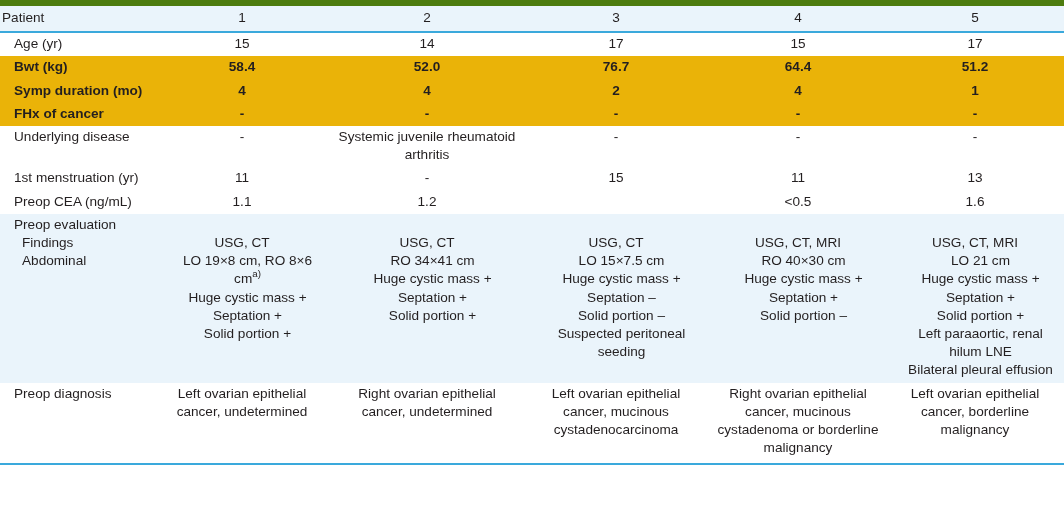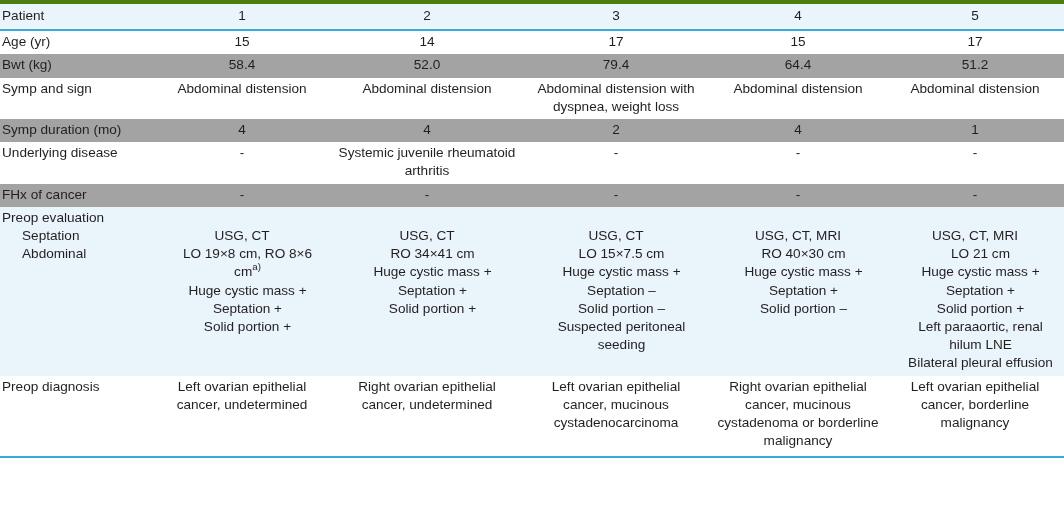--- a/index.html
+++ b/index.html
@@ -35,49 +35,49 @@
   col.c-label { width: 152px; }
   col.c-p1    { width: 180px; }
   col.c-p2    { width: 190px; }
   col.c-p3    { width: 188px; }
   col.c-p4    { width: 176px; }
   col.c-p5    { width: 178px; }
 
   thead th {
     font-weight: normal;
     padding: 3px 6px 4px 6px;
-    border-top: 4px solid #4d7c0f;
+    border-top: 6px solid #4d7c0f;
     border-bottom: 2px solid #3aa9dc;
     background: #eaf4fb;
     text-align: center;
     vertical-align: middle;
     white-space: nowrap;
   }
   thead th.th-label {
     text-align: left;
     padding-left: 2px;
   }
 
   tbody td {
     padding: 2px 6px 3px 6px;
     text-align: center;
     vertical-align: top;
     border: none;
   }
   tbody td.rowlabel {
     text-align: left;
-    padding-left: 2px;
+    padding-left: 14px;
     white-space: nowrap;
   }
   tbody td.rowlabel.indent {
     padding-left: 22px;
   }
 
   
-  tr[data-stripe="shaded"] > td { background: #a3a3a3; }
+  tr[data-stripe="shaded"] > td { background: #eab308; font-weight: bold; }
   tr[data-stripe="plain"]  > td { background: #ffffff; }
 
   
   tr.block-shaded > td { background: #eaf4fb; }
 
   td.eval-head { padding-bottom: 0; }
   td.eval-modality { padding-top: 0; padding-bottom: 0; }
   td.eval-findings { padding-top: 0; }
 
   .findings-lines { display: block; }
@@ -125,69 +125,77 @@
           <td>15</td>
           <td>14</td>
           <td>17</td>
           <td>15</td>
           <td>17</td>
         </tr>
         <tr data-stripe="shaded">
           <td class="rowlabel">Bwt (kg)</td>
           <td>58.4</td>
           <td>52.0</td>
-          <td>79.4</td>
+          <td>76.7</td>
           <td>64.4</td>
           <td>51.2</td>
-        </tr>
-        <tr data-stripe="plain">
-          <td class="rowlabel">Symp and sign</td>
-          <td>Abdominal distension</td>
-          <td>Abdominal distension</td>
-          <td>Abdominal distension with dyspnea, weight loss</td>
-          <td>Abdominal distension</td>
-          <td>Abdominal distension</td>
         </tr>
         <tr data-stripe="shaded">
           <td class="rowlabel">Symp duration (mo)</td>
           <td>4</td>
           <td>4</td>
           <td>2</td>
           <td>4</td>
           <td>1</td>
         </tr>
-        <tr data-stripe="plain">
-          <td class="rowlabel">Underlying disease</td>
-          <td>-</td>
-          <td>Systemic juvenile rheumatoid arthritis</td>
-          <td>-</td>
-          <td>-</td>
-          <td>-</td>
-        </tr>
         <tr data-stripe="shaded">
           <td class="rowlabel">FHx of cancer</td>
           <td>-</td>
           <td>-</td>
           <td>-</td>
           <td>-</td>
           <td>-</td>
+        </tr>
+        <tr data-stripe="plain">
+          <td class="rowlabel">Underlying disease</td>
+          <td>-</td>
+          <td>Systemic juvenile rheumatoid arthritis</td>
+          <td>-</td>
+          <td>-</td>
+          <td>-</td>
+        </tr>
+        <tr data-stripe="plain">
+          <td class="rowlabel">1st menstruation (yr)</td>
+          <td>11</td>
+          <td>-</td>
+          <td>15</td>
+          <td>11</td>
+          <td>13</td>
+        </tr>
+        <tr data-stripe="plain">
+          <td class="rowlabel">Preop CEA (ng/mL)</td>
+          <td>1.1</td>
+          <td>1.2</td>
+          <td></td>
+          <td>&lt;0.5</td>
+          <td>1.6</td>
         </tr>
       </tbody>
 
     <tbody id="body-eval">
         <tr class="block-shaded">
           <td class="rowlabel eval-head">Preop evaluation</td>
           <td class="eval-head"></td>
           <td class="eval-head"></td>
           <td class="eval-head"></td>
           <td class="eval-head"></td>
           <td class="eval-head"></td>
         </tr>
         <tr class="block-shaded">
-          <td class="rowlabel indent eval-modality">Septation</td>
+          <td class="rowlabel indent eval-modality">Findings</td>
           <td class="eval-modality">USG, CT</td>
           <td class="eval-modality">USG, CT</td>
           <td class="eval-modality">USG, CT</td>
           <td class="eval-modality">USG, CT, MRI</td>
           <td class="eval-modality">USG, CT, MRI</td>
         </tr>
         <tr class="block-shaded">
           <td class="rowlabel indent eval-findings">Abdominal</td>
           <td class="eval-findings">
             <span class="findings-lines">

